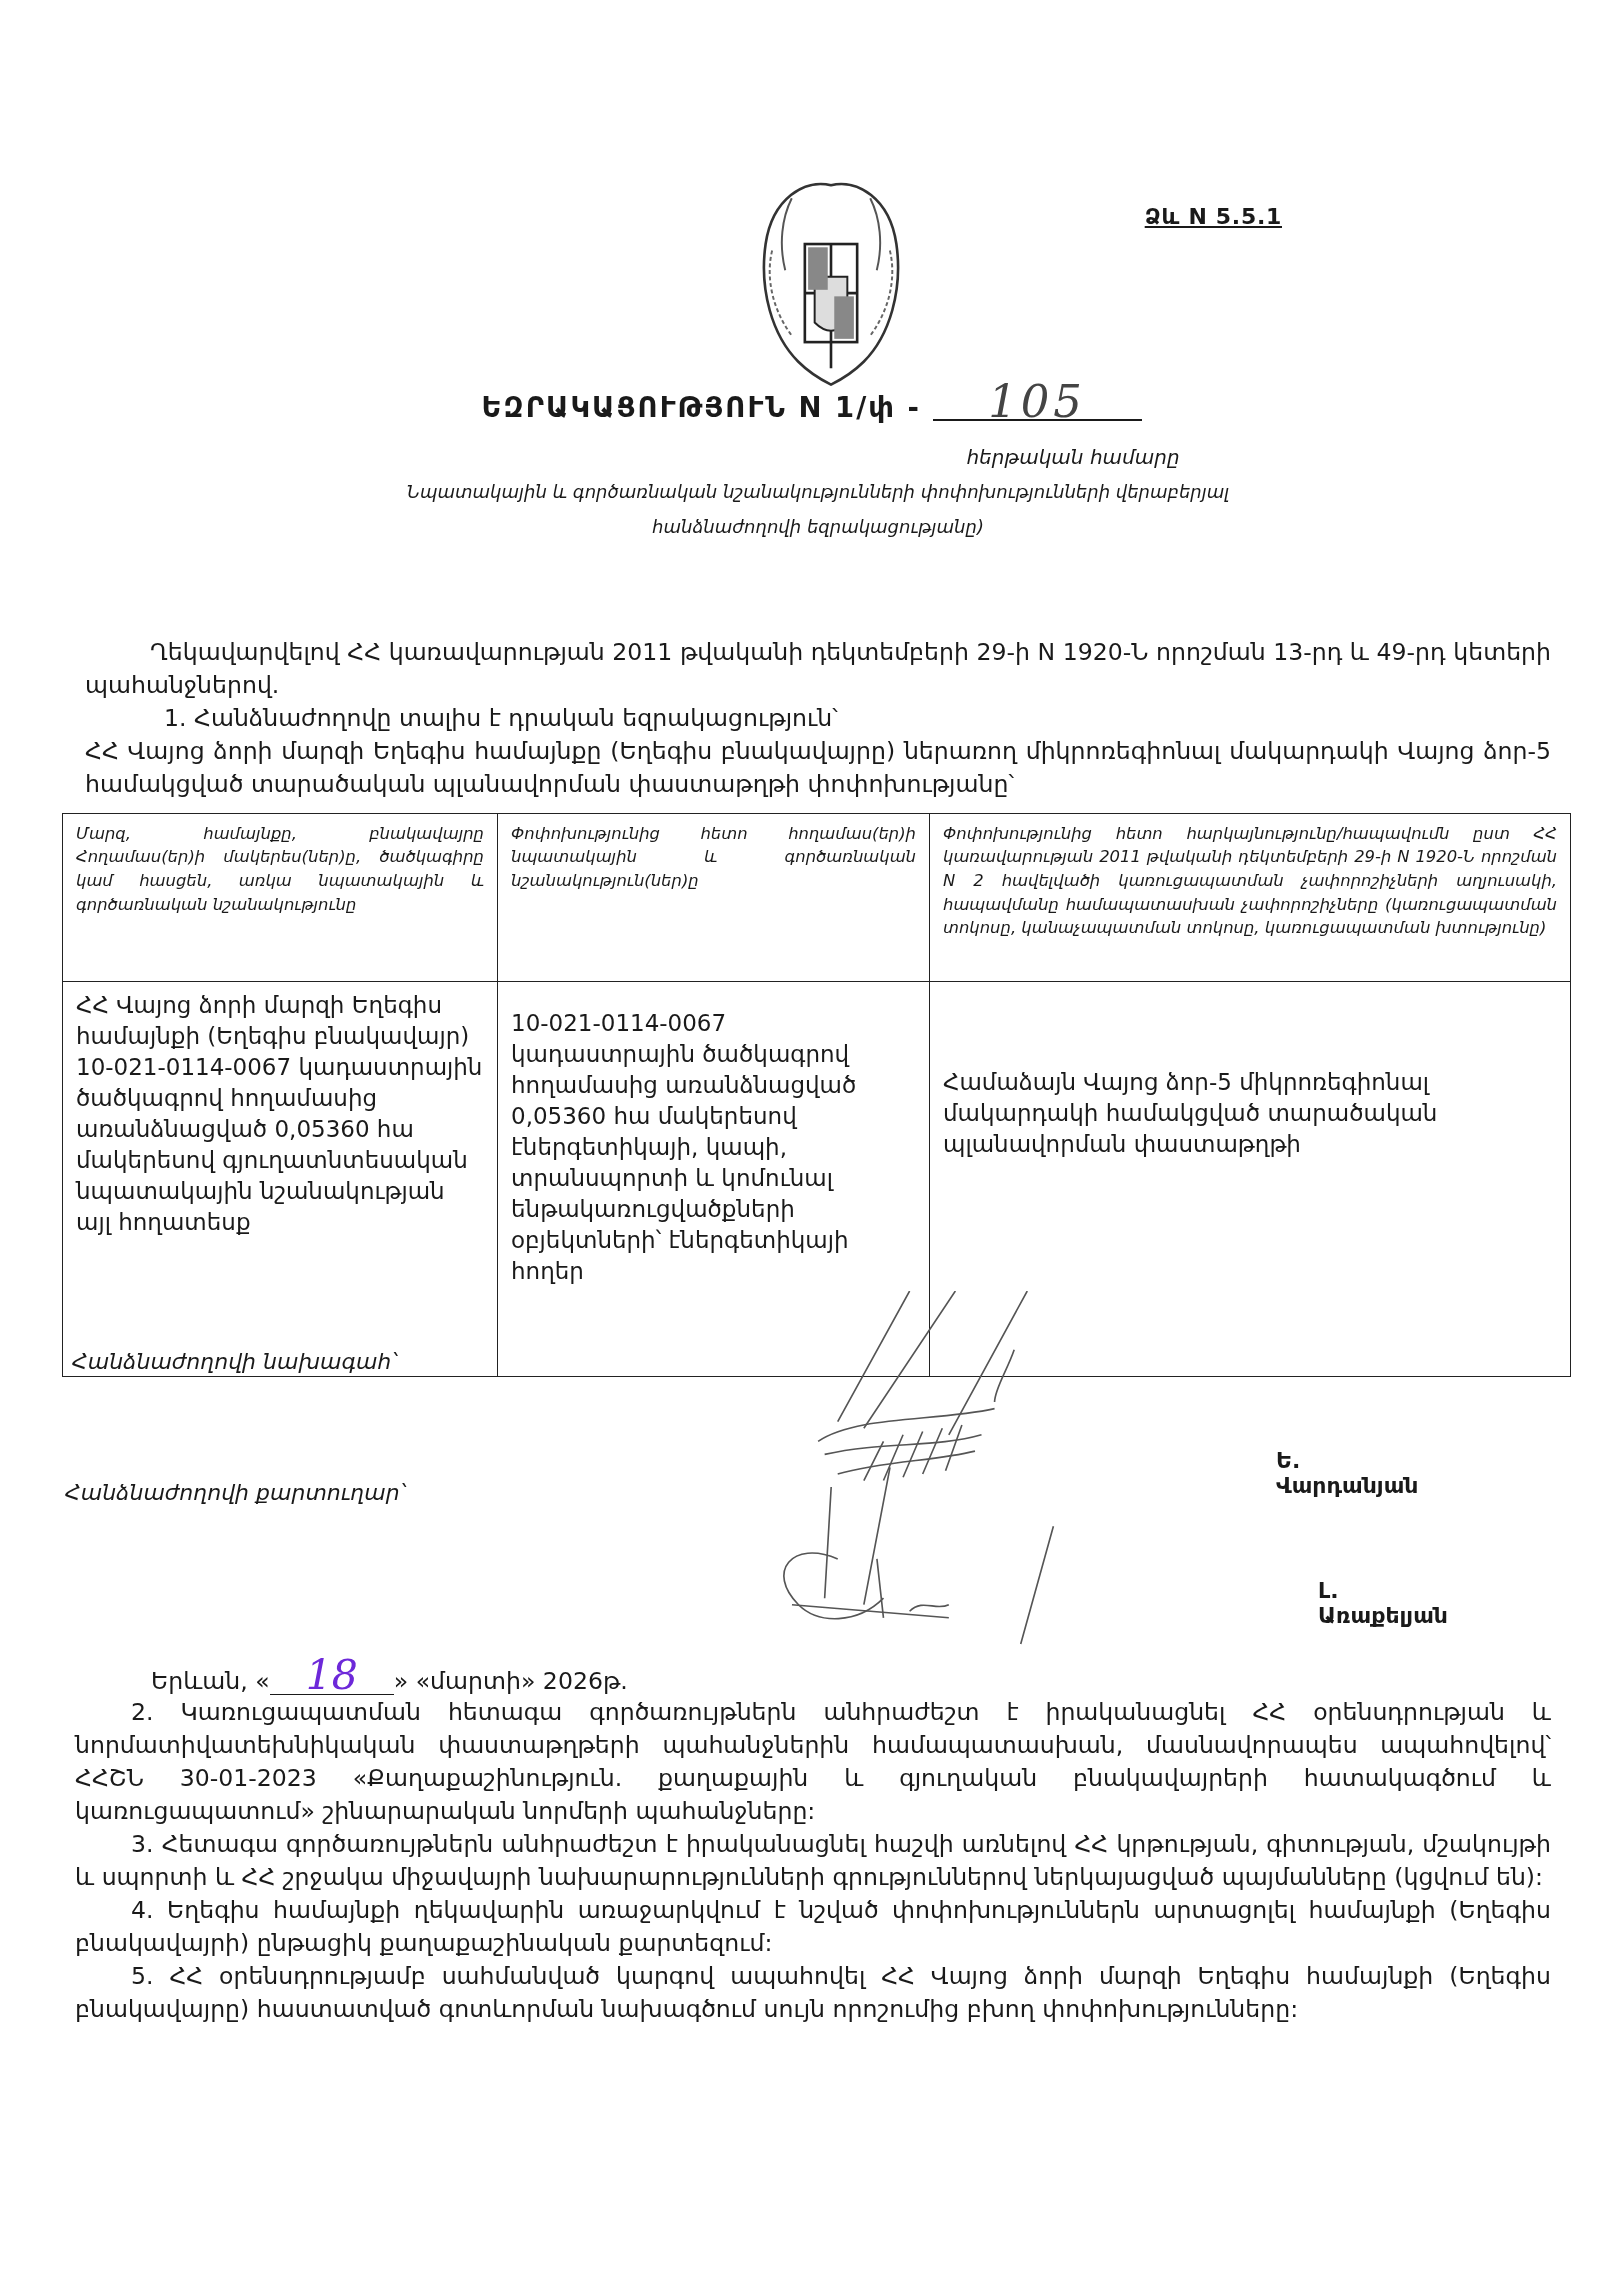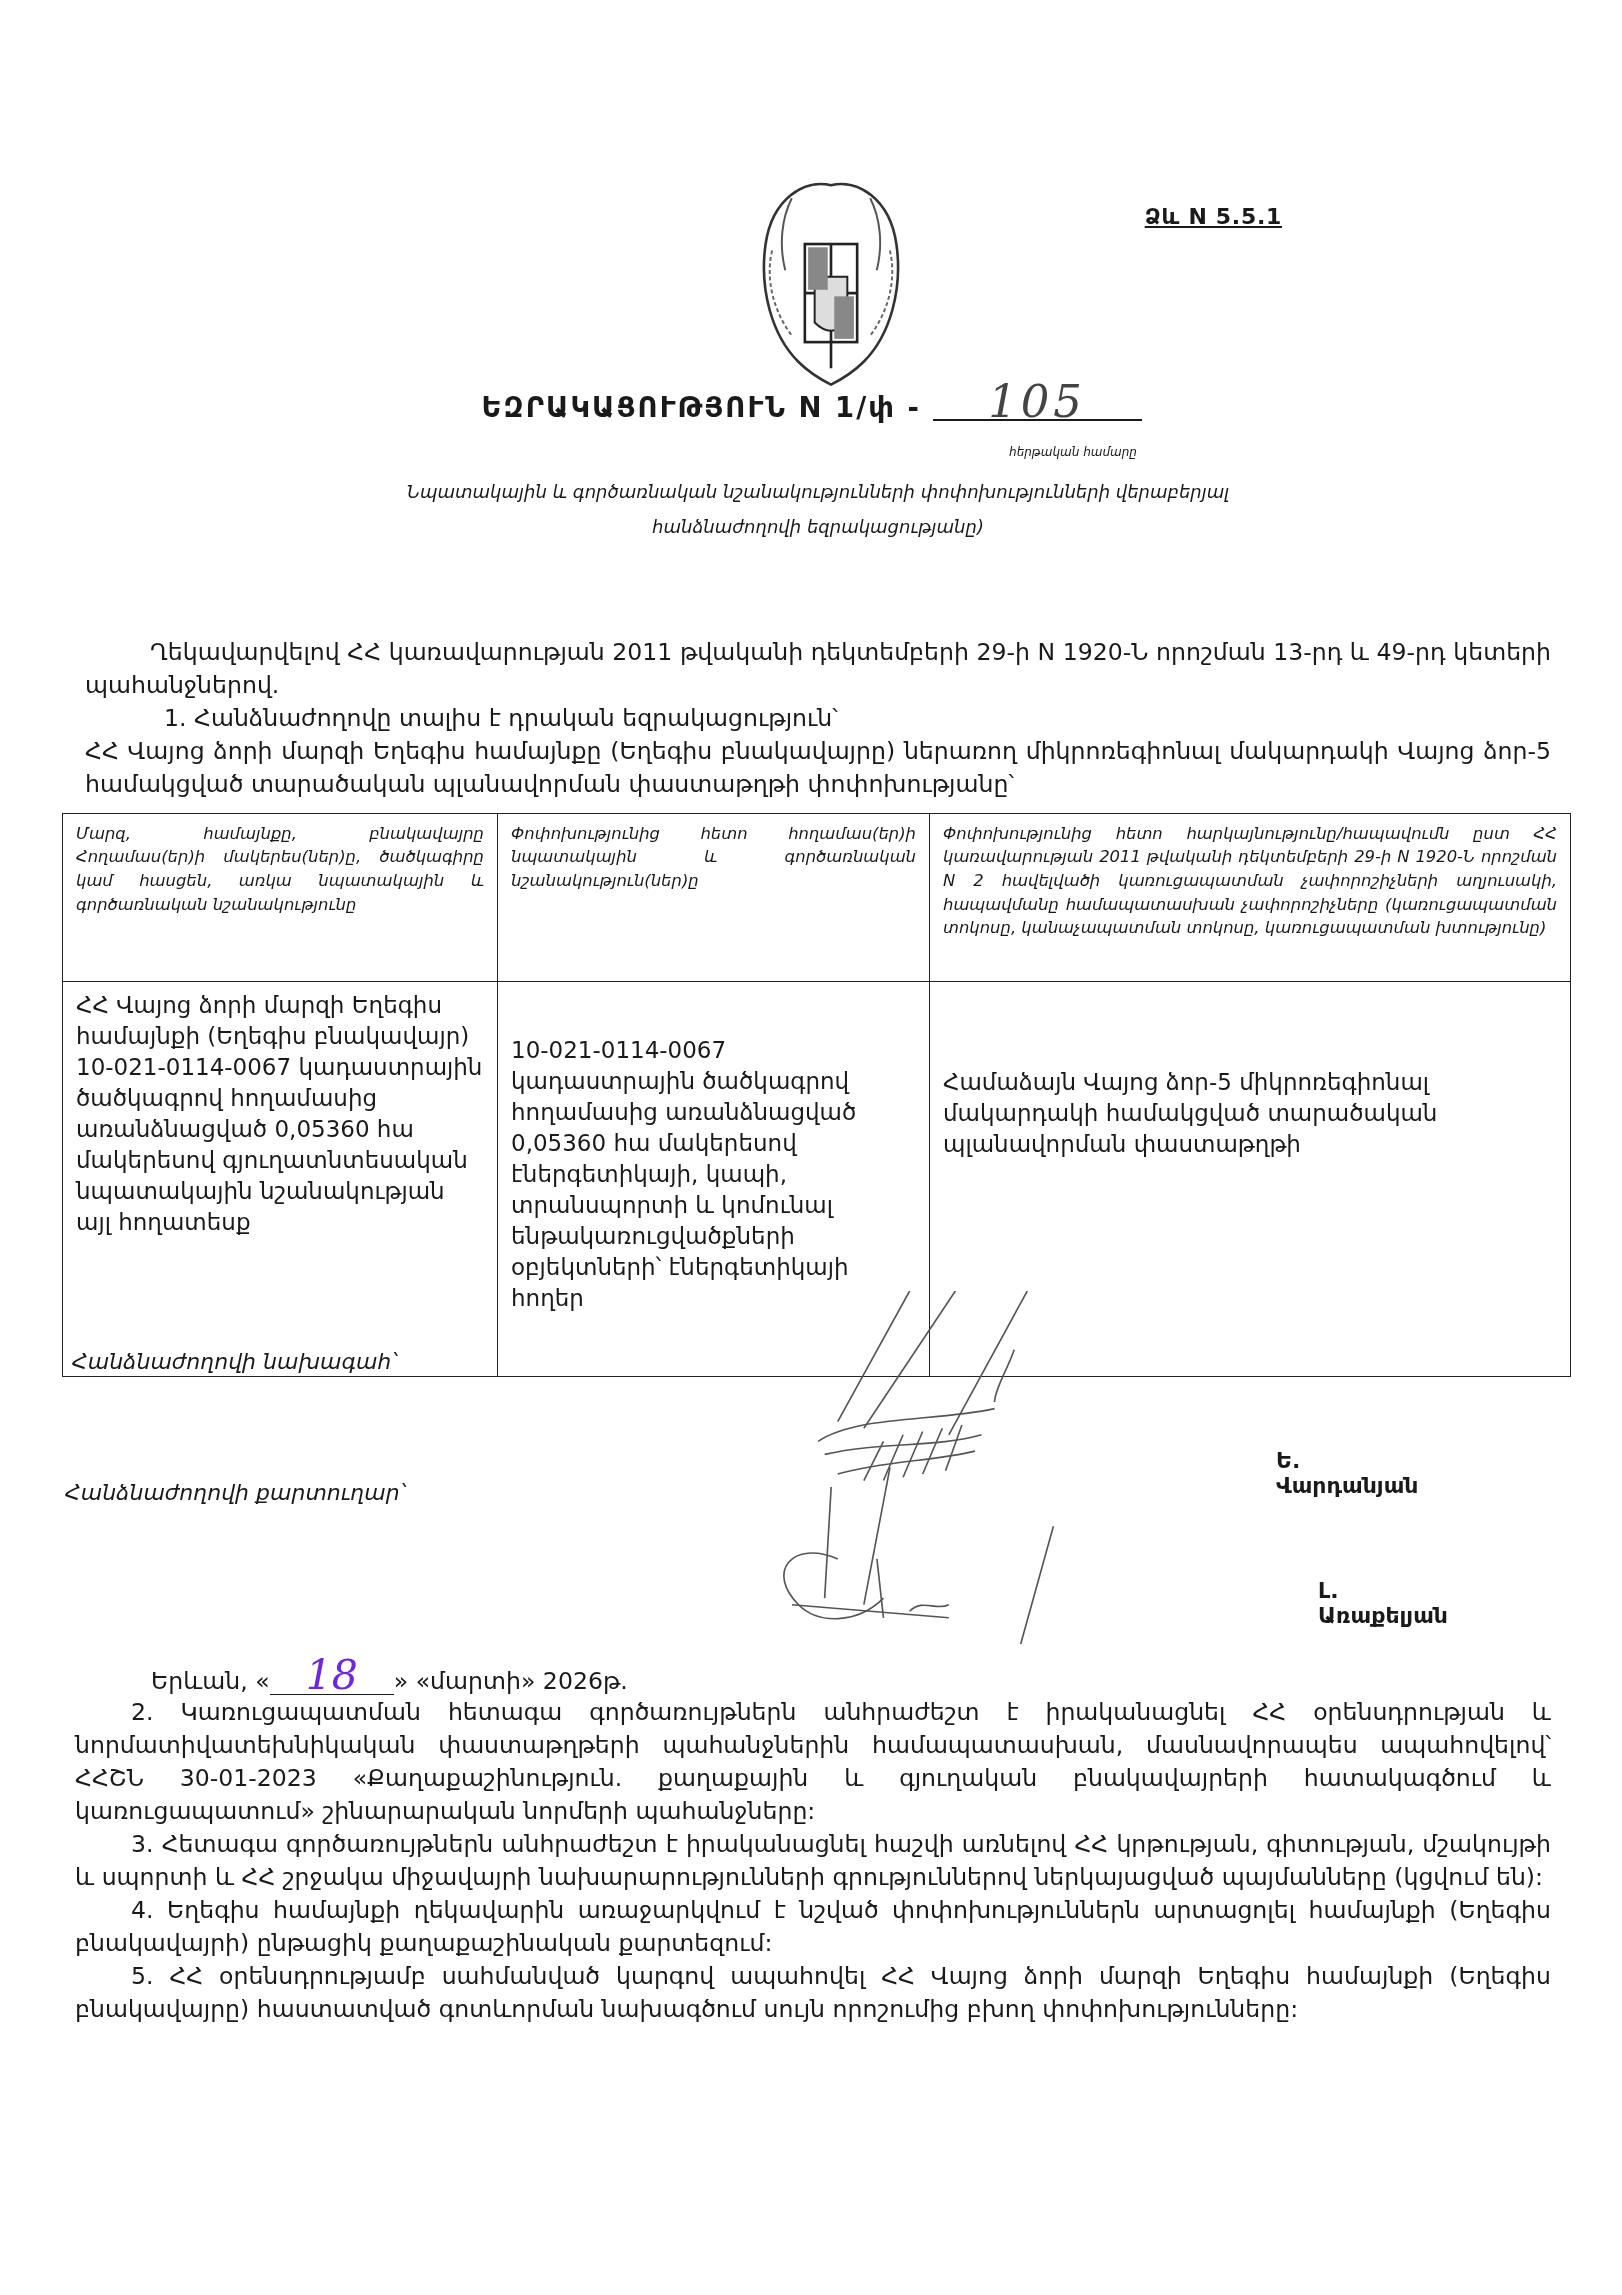--- a/index.html
+++ b/index.html
@@ -17,42 +17,42 @@
     position: absolute; left: 0; width: 1623px; top: 376px; text-align: center;
     font-size: 27.5px; font-weight: bold; letter-spacing: 2px;
   }
   .title-row .num {
     display: inline-block; min-width: 209px; border-bottom: 2px solid #1a1a1a;
     font-family: "DejaVu Serif", serif; font-style: italic; font-weight: normal;
     font-size: 45px; color: #444; letter-spacing: 3.9px; text-align: center; line-height: 35px;
   }
   .num-caption {
     position: absolute; left: 955px; top: 437px; width: 236px; text-align: center;
-    font-size: 12px; font-style: italic;
+    font-size: 20px; font-style: italic;
   }
   .subtitle {
     position: absolute; left: 144px; width: 1348px; top: 466px; text-align: center;
     font-size: 18px; font-style: italic; line-height: 35px;
   }
   .para {
     position: absolute; font-size: 23.6px; line-height: 33px; text-align: justify;
   }
   .intro { left: 85px; width: 1466px; top: 628px; text-indent: 65px; }
   .item1 { left: 85px; width: 1466px; top: 694px; }
   .item1 .lead { padding-left: 79px; display: block; }
   table.changes {
     position: absolute; left: 62px; top: 805px; width: 1508px; border-collapse: collapse;
     table-layout: fixed;
   }
   table.changes td {
     border: 1.3px solid #222; vertical-align: top; padding: 7.9px 13px;
   }
   .th-cell { font-size: 16.4px; font-style: italic; line-height: 23.6px; text-align: justify; height: 151px; }
   .body-cell { font-size: 23px; line-height: 31px; height: 301px; }
-  .body-cell.c2 { padding-top: 53px; }
+  .body-cell.c2 { padding-top: 26px; }
   .body-cell.c3 { padding-top: 85px; }
   .sig-label { position: absolute; font-size: 22px; font-style: italic; }
   .sig-name { position: absolute; font-size: 22px; font-weight: bold; }
   .signature { position: absolute; left: 687px; top: 1283px; width: 589px; height: 366px; }
   .date-line { position: absolute; left: 151px; top: 1649px; font-size: 23.6px; }
   .date-line .day {
     display: inline-block; width: 124px; border-bottom: 1.3px solid #1a1a1a; text-align: center;
     font-family: "DejaVu Serif", serif; font-style: italic; font-size: 41px; color: #6d28d9; line-height: 37px;
   }
   .points { position: absolute; left: 75px; width: 1476px; top: 1688px; font-size: 23.6px; line-height: 33px; text-align: justify; }

